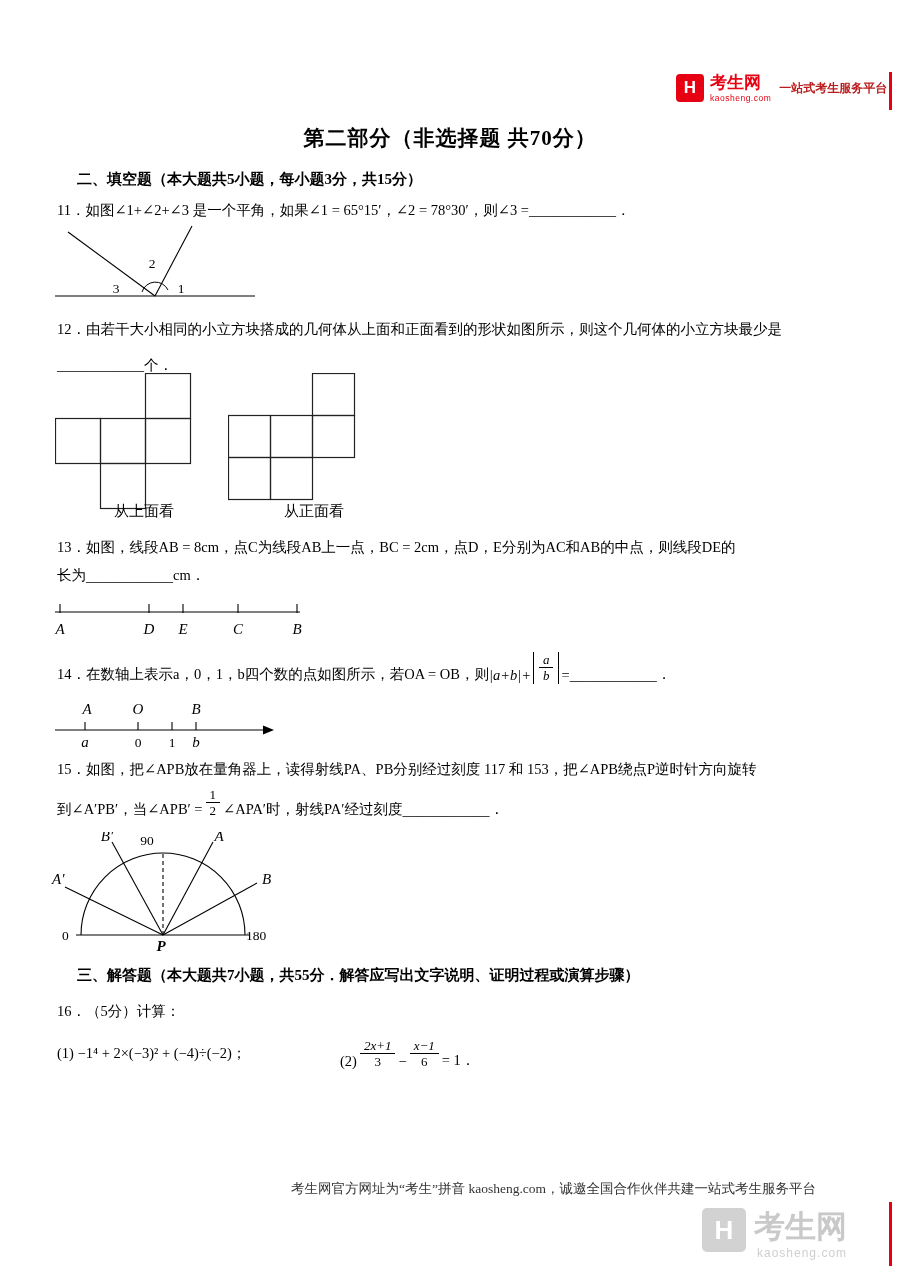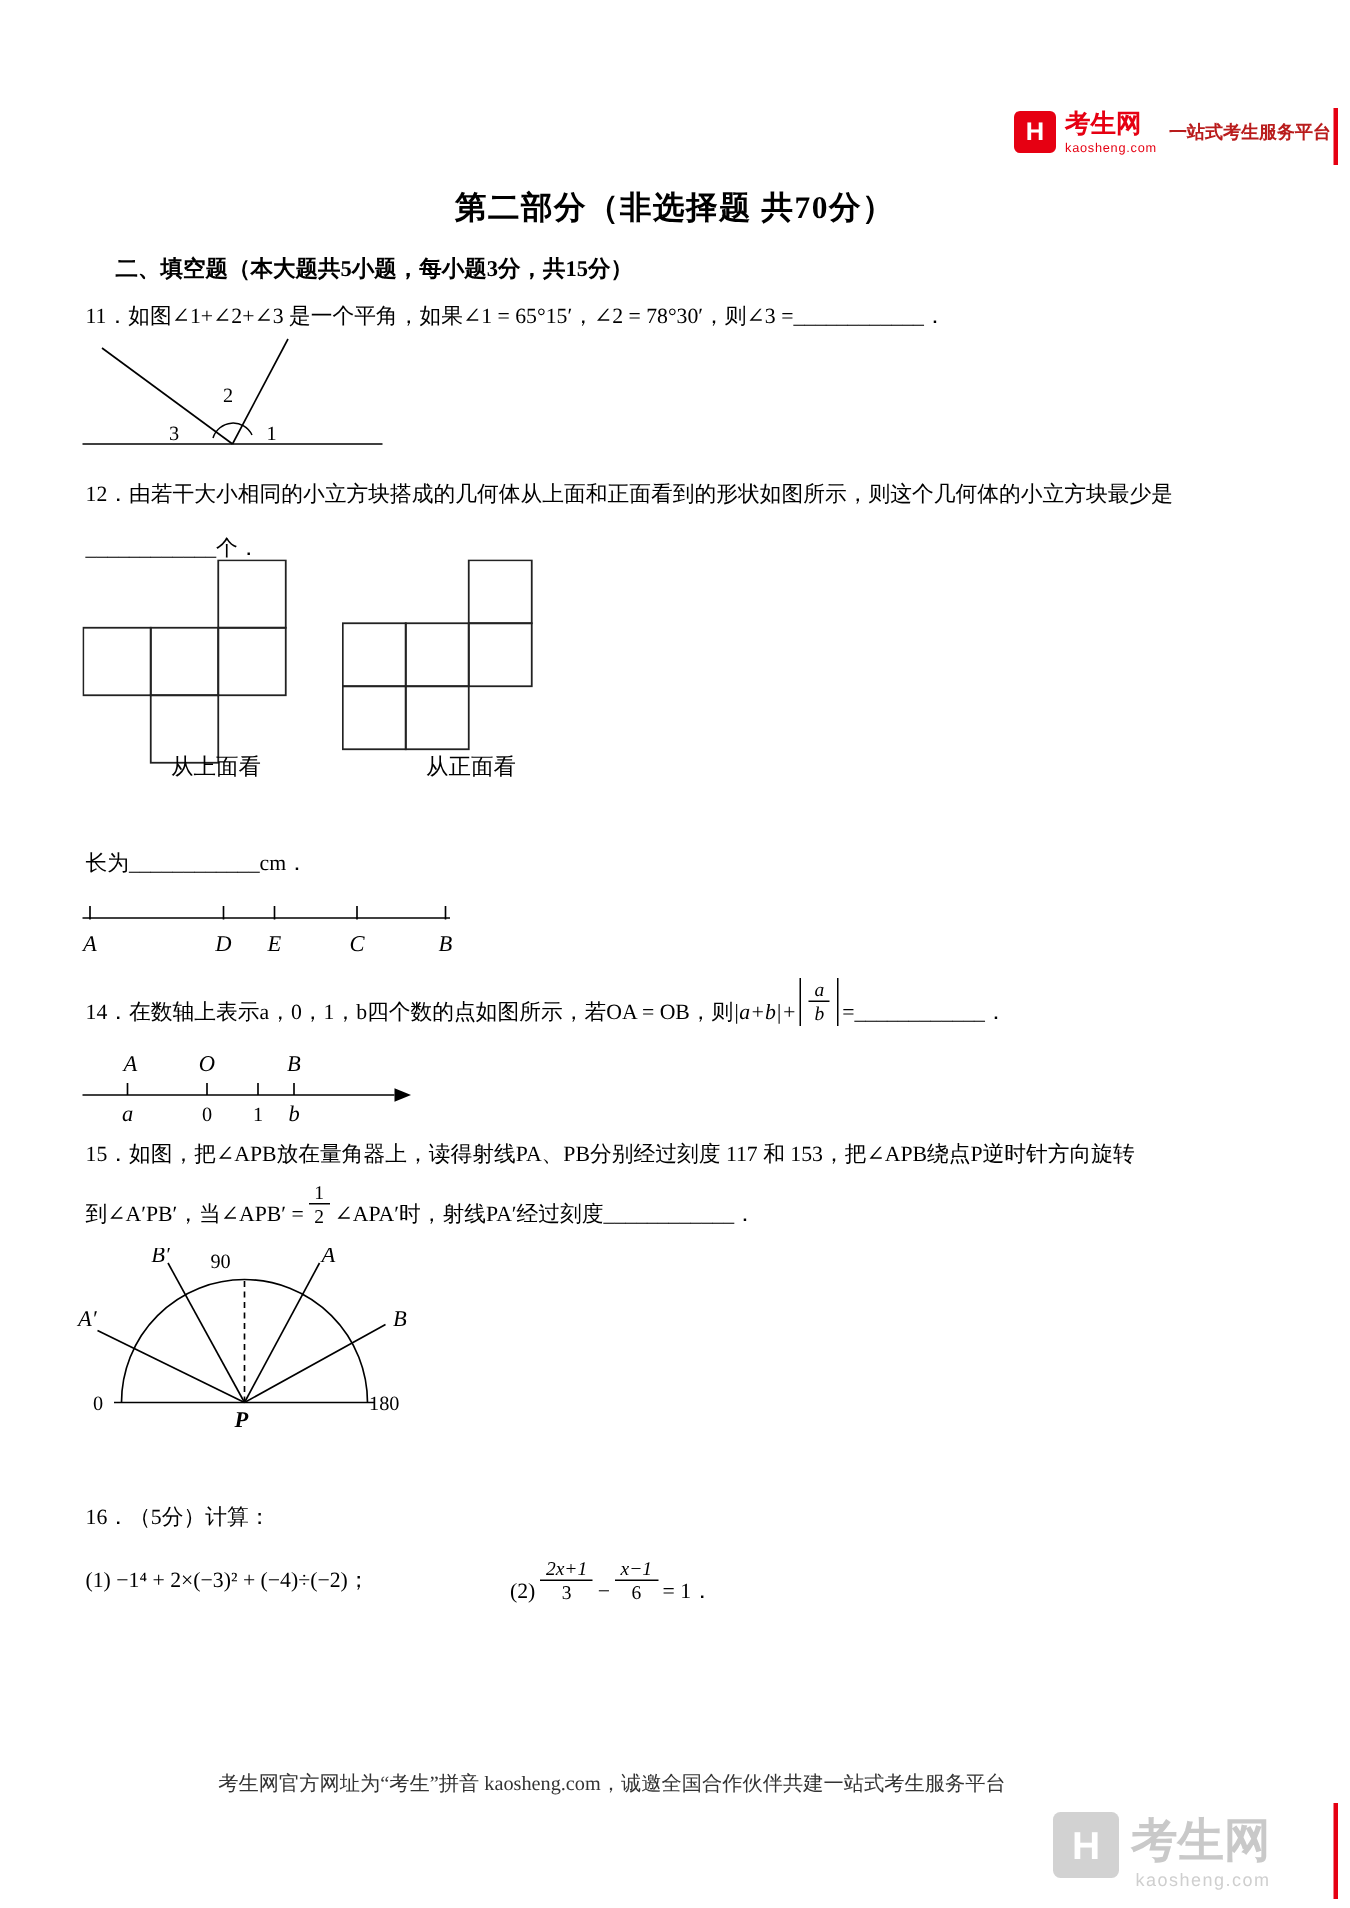--- a/index.html
+++ b/index.html
@@ -38,21 +38,21 @@
   .logo-text { margin-left:6px; }
   .logo-brand { color:#e60012; font-weight:bold; font-size:17px; line-height:1.1; }
   .logo-domain { color:#e60012; font-size:8.5px; letter-spacing:0.5px;
                  font-family:"Liberation Sans",sans-serif; }
   .logo-tagline { margin-left:8px; margin-top:6px; color:#b91c1c; font-size:12px; font-weight:bold; }
   .red-bar { position:absolute; left:889px; width:3px; background:#e60012; }
   .red-bar.top { top:72px; height:38px; }
   .red-bar.bottom { top:1202px; height:64px; }
 
   
-  .footer { position:absolute; top:1180px; left:0; width:816px; text-align:center;
+  .footer { position:absolute; top:1180px; left:0; width:816px; text-align:right;
             font-size:13.5px; color:#333; }
   .wm-mark { position:absolute; left:702px; top:1208px; width:44px; height:44px;
              background:#d2d2d2; border-radius:5px; color:#fff; font-weight:bold; font-size:26px;
              display:flex; align-items:center; justify-content:center;
              font-family:"Liberation Sans",sans-serif; }
   .wm-brand { position:absolute; left:754px; top:1206px; font-size:31px; font-weight:bold; color:#c9c9c9; }
   .wm-domain { position:absolute; left:757px; top:1246px; font-size:12px; color:#cfcfcf;
                letter-spacing:1px; font-family:"Liberation Sans",sans-serif; }
 </style>
 </head>
@@ -98,20 +98,21 @@
     <rect x="84.5" y="0.5" width="42" height="42" fill="none" stroke="#222" stroke-width="1.2"></rect>
     <rect x="0.5" y="42.5" width="42" height="42" fill="none" stroke="#222" stroke-width="1.2"></rect>
     <rect x="42.5" y="42.5" width="42" height="42" fill="none" stroke="#222" stroke-width="1.2"></rect>
     <rect x="84.5" y="42.5" width="42" height="42" fill="none" stroke="#222" stroke-width="1.2"></rect>
     <rect x="0.5" y="84.5" width="42" height="42" fill="none" stroke="#222" stroke-width="1.2"></rect>
     <rect x="42.5" y="84.5" width="42" height="42" fill="none" stroke="#222" stroke-width="1.2"></rect>
   </svg>
   <div class="figlabel" style="left:86px;top:502px">从上面看</div>
   <div class="figlabel" style="left:256px;top:502px">从正面看</div>
 
+  <div class="tline" style="top:538px">13．如图，线段AB = 8cm，点C为线段AB上一点，BC = 2cm，点D，E分别为AC和AB的中点，则线段DE的</div>
   <div class="mrow" style="top:566px">
     <span>长为</span>
       <span>____________</span>
       <span>cm．</span>
   </div>
   <svg class="fig" style="left:50px;top:592px" width="270" height="50">
     <line x1="5" y1="20" x2="250" y2="20" stroke="#000" stroke-width="1.1"></line>
     <line x1="10" y1="12" x2="10" y2="21" stroke="#000" stroke-width="1.1"></line>
     <line x1="99" y1="12" x2="99" y2="21" stroke="#000" stroke-width="1.1"></line>
     <line x1="133" y1="12" x2="133" y2="21" stroke="#000" stroke-width="1.1"></line>
@@ -175,20 +176,21 @@
     <text class="svgt" x="57" y="9" text-anchor="middle">B′</text>
     <text class="svgn" x="97" y="13" text-anchor="middle">90</text>
     <text class="svgt" x="169" y="9" text-anchor="middle">A</text>
     <text class="svgt" x="2" y="52" text-anchor="start">A′</text>
     <text class="svgt" x="212" y="52" text-anchor="start">B</text>
     <text class="svgn" x="12" y="108" text-anchor="start">0</text>
     <text class="svgn" x="196" y="108" text-anchor="start">180</text>
     <text class="svgt" x="111" y="119" text-anchor="middle" font-weight="bold">P</text>
   </svg>
 
+  <div class="hline" style="top:966px">三、解答题（本大题共7小题，共55分．解答应写出文字说明、证明过程或演算步骤）</div>
 
   <div class="tline" style="top:1002px">16．（5分）计算：</div>
   <div class="tline" style="top:1044px">(1) −1⁴ + 2×(−3)² + (−4)÷(−2)；</div>
   <div class="mrow" style="left:340px;top:1030px;height:40px">
     <span>(2)</span>
     <span class="frac">
       <span class="num it">2x+1</span>
       <span class="den">3</span>
     </span>
     <span>−</span>

